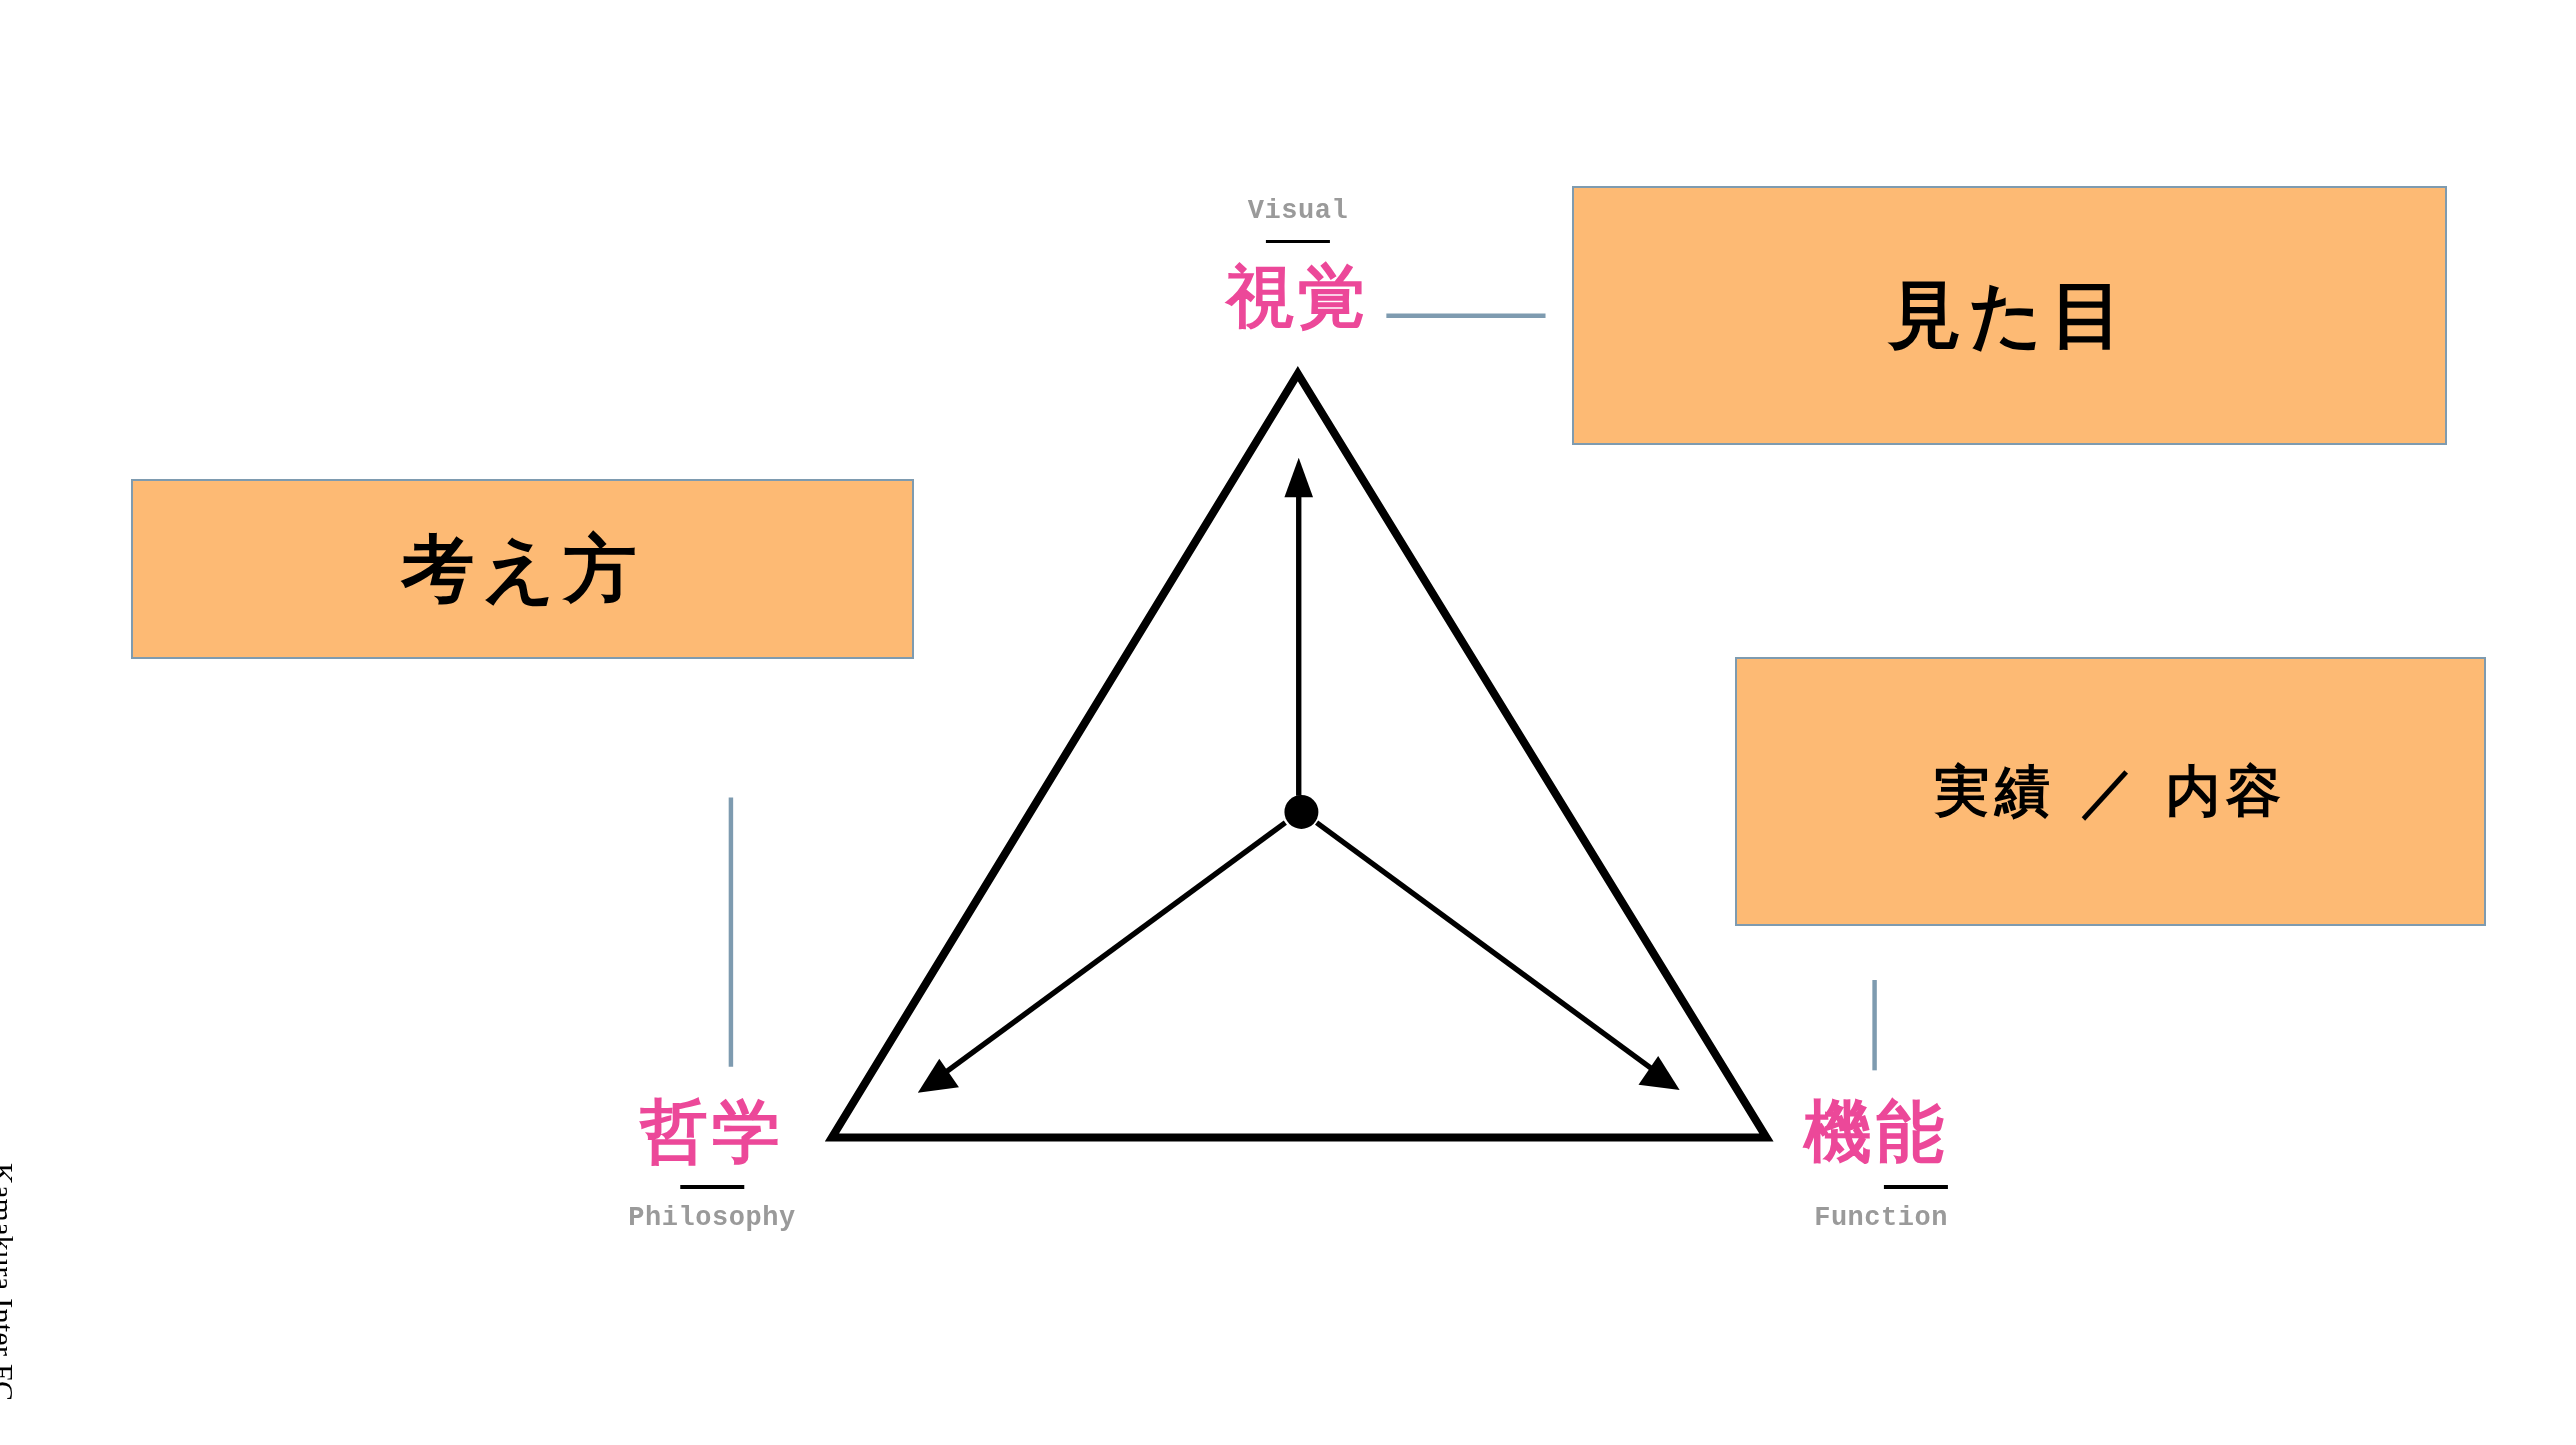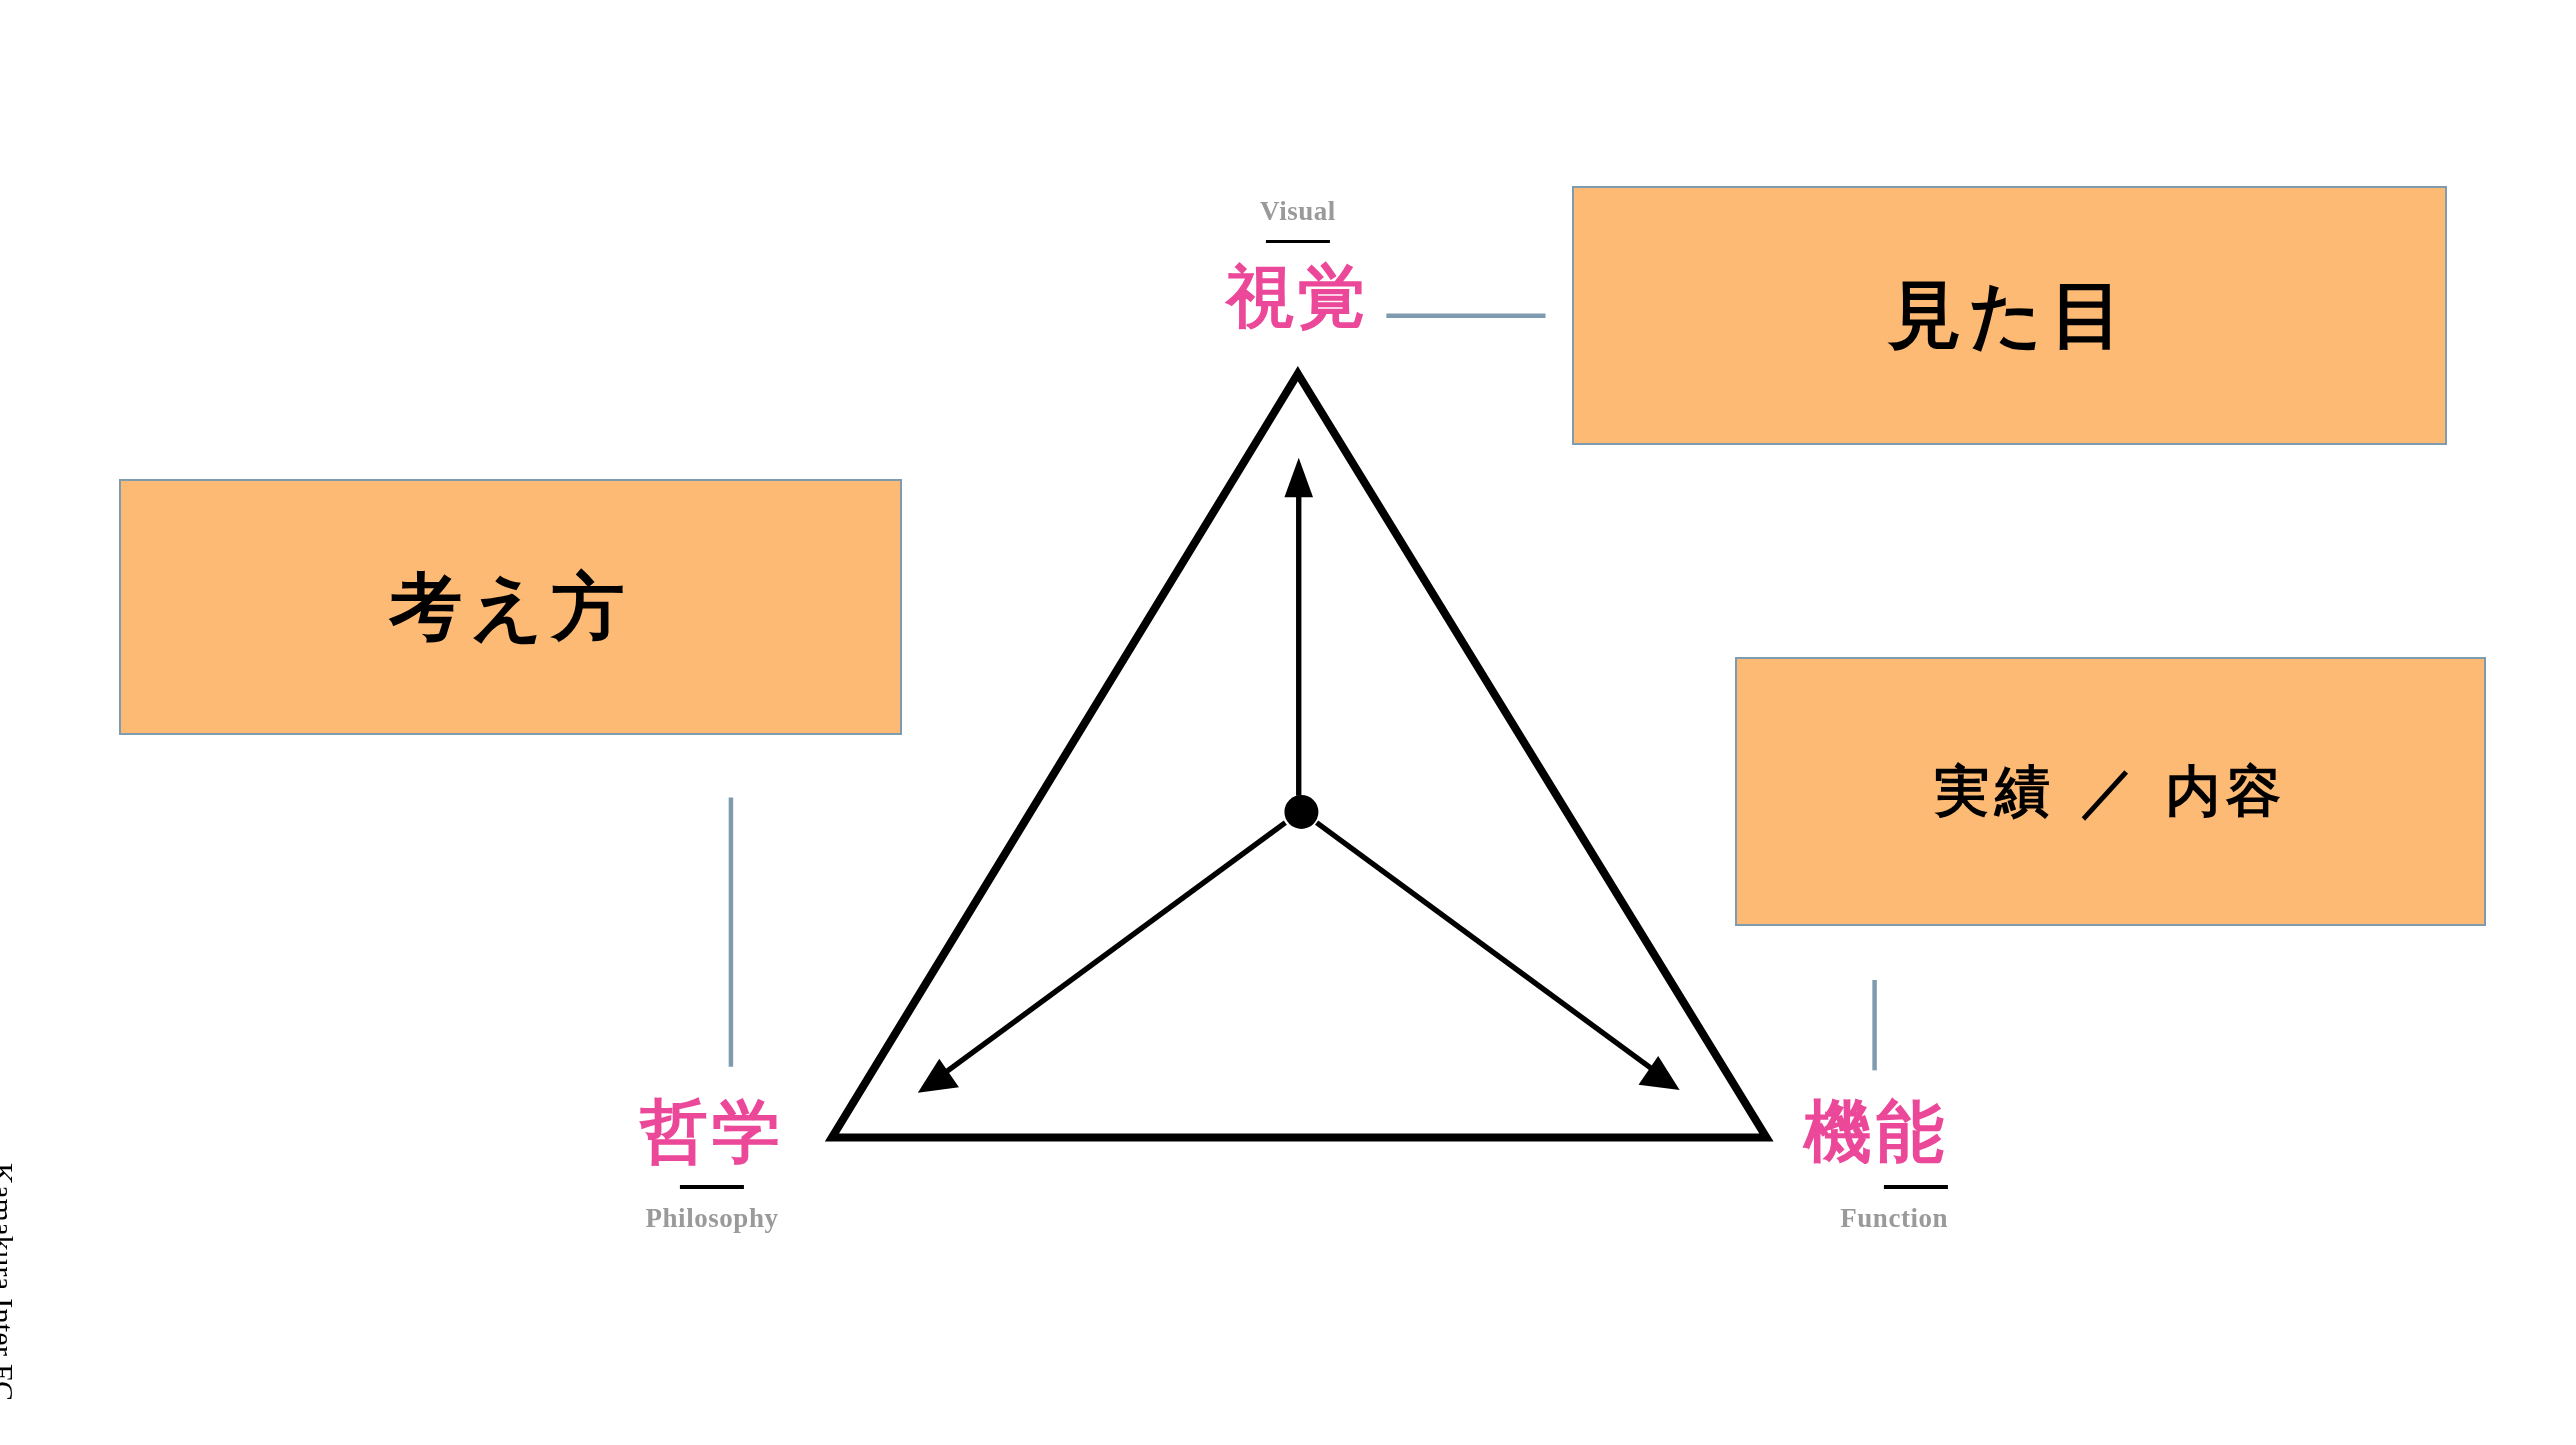--- a/index.html
+++ b/index.html
@@ -48,24 +48,24 @@
 
   #box-appearance {
     left: 1572px;
     top: 186px;
     width: 875px;
     height: 259px;
   }
   #box-appearance .callout-text { font-size: 73px; }
 
   #box-philosophy {
-    left: 119px;
+    left: 131px;
     top: 479px;
     width: 783px;
-    height: 256px;
+    height: 180px;
   }
   #box-philosophy .callout-text { font-size: 73px; }
 
   #box-results {
     left: 1735px;
     top: 657px;
     width: 751px;
     height: 269px;
   }
   #box-results .callout-text { font-size: 55px; }
@@ -80,21 +80,21 @@
   }
   .vertex-jp {
     font-family: "DejaVu Sans", "Liberation Sans", sans-serif;
     font-weight: 700;
     font-size: 68px;
     color: #ec4899;
     letter-spacing: 0.06em;
     line-height: 1.15;
   }
   .vertex-en {
-    font-family: Liberation Serif, serif;
+    font-family: Liberation Mono, monospace;
     font-weight: 700;
     font-size: 27px;
     color: #9a9a9a;
     letter-spacing: 0.02em;
     line-height: 1.2;
   }
   .vertex-rule {
     width: 64px;
     height: 3.6px;
     background: #000000;

